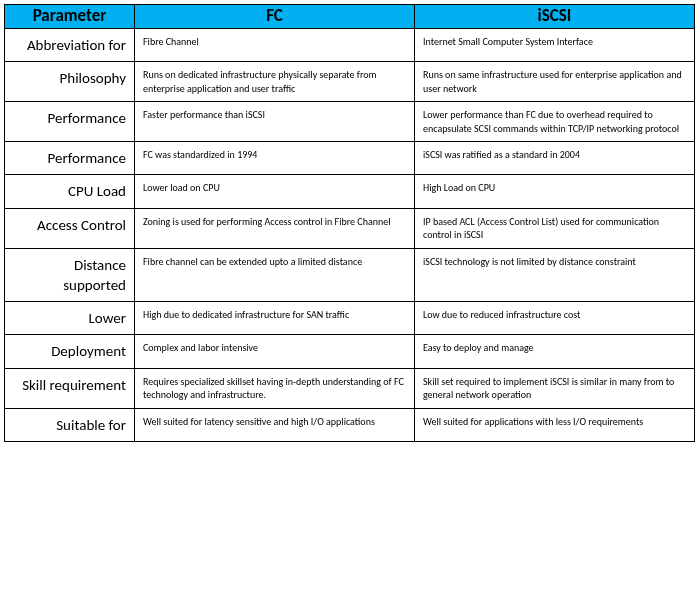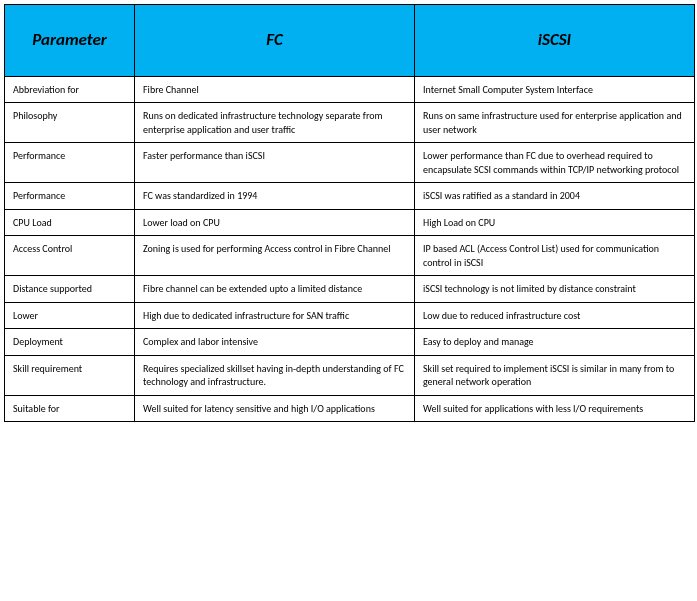--- a/index.html
+++ b/index.html
@@ -24,28 +24,28 @@
       vertical-align: top;
       text-align: left;
       font-size: 10px;
       line-height: 1.35;
     }
     th {
       background: #00B0F0;
       font-weight: bold;
       text-align: center;
       font-size: 17px;
-      padding: 24px 4px;
-      font-style: italic;
+      padding: 0 4px;
     }
     col.param { width: 130px; }
     col.fc { width: 280px; }
     col.iscsi { width: 280px; }
     .param-cell {
-      font-size: 10px;
+      font-size: 15px;
+      text-align: right;
     }
   </style>
 </head>
 <body>
 
 <table>
   <colgroup>
     <col class="param">
     <col class="fc">
     <col class="iscsi">
@@ -58,21 +58,21 @@
     </tr>
   </thead>
   <tbody id="table-body">
   <tr>
         <td class="param-cell">Abbreviation for</td>
         <td>Fibre Channel</td>
         <td>Internet Small Computer System Interface</td>
       </tr>
       <tr>
         <td class="param-cell">Philosophy</td>
-        <td>Runs on dedicated infrastructure technology separate from enterprise application and user traffic</td>
+        <td>Runs on dedicated infrastructure physically separate from enterprise application and user traffic</td>
         <td>Runs on same infrastructure used for enterprise application and user network</td>
       </tr>
       <tr>
         <td class="param-cell">Performance</td>
         <td>Faster performance than iSCSI</td>
         <td>Lower performance than FC due to overhead required to encapsulate SCSI commands within TCP/IP networking protocol</td>
       </tr>
       <tr>
         <td class="param-cell">Performance</td>
         <td>FC was standardized in 1994</td>

